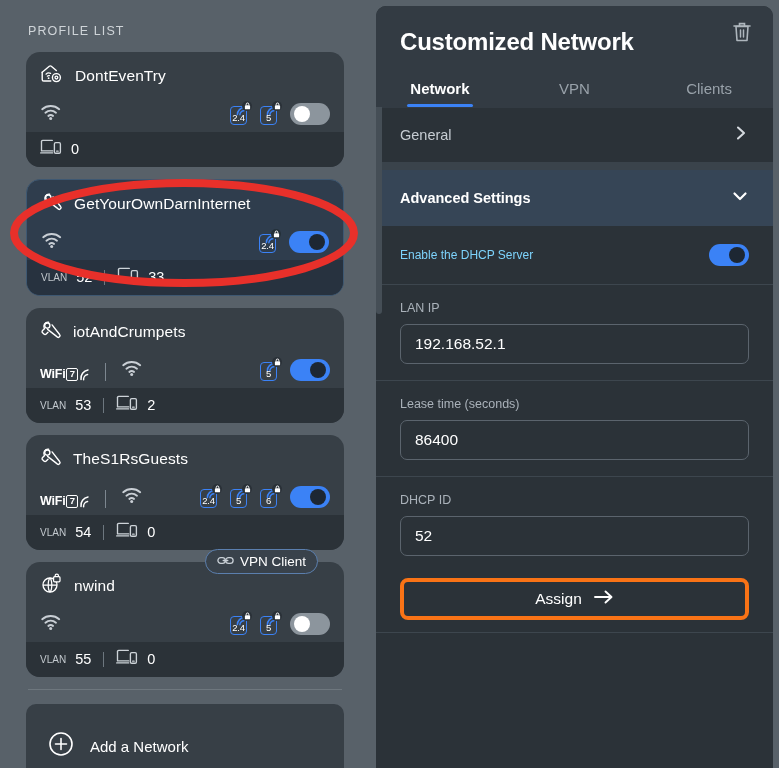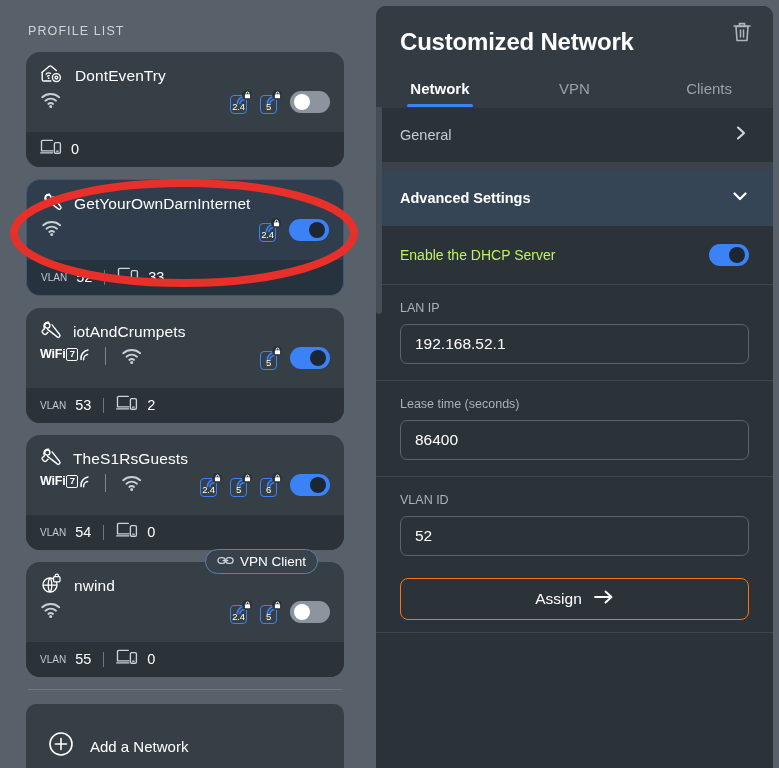--- a/index.html
+++ b/index.html
@@ -28,21 +28,21 @@
     border-radius: 14px;
     margin-bottom: 12px;
     overflow: hidden;
   }
   .card.selected { background: #2f3d4d; border: 1px solid #4e6versions; }
   .card.selected { border: 1px solid #3e5872; }
   .card-main { padding: 9px 14px 7px 14px; }
   .card-title-row { display: flex; align-items: center; gap: 11px; height: 30px; }
   .card-name { font-size: 15.5px; color: #ffffff; font-weight: 400; letter-spacing: .1px; }
   .card-badge-row {
-    display: flex; align-items: flex-start; height: 34px; gap: 9px;
+    display: flex; align-items: flex-end; height: 34px; gap: 9px;
   }
   .spacer { flex: 1 1 auto; }
   .sep-bar { width: 1px; height: 18px; background: #7d8790; margin: 0 6px; }
   .card-footer {
     background: #2b3238; padding: 7px 14px 8px 14px;
     display: flex; align-items: center; gap: 9px;
     font-size: 14px; color: #d6dade;
   }
   .card.selected .card-footer { background: #27323f; }
   .vlan-label { color: #c3c9ce; font-size: 10px; }
@@ -153,23 +153,23 @@
   .field-input {
     height: 40px; border: 1px solid #5b646d; border-radius: 7px;
     background: transparent; display: flex; align-items: center;
     padding: 0 14px; color: #ffffff; font-size: 15.5px;
     justify-content: space-between;
   }
   .row-dhcp {
     display: flex; align-items: center; justify-content: space-between;
     padding: 18px 24px; border-bottom: 1px solid #3d464e;
   }
-  .row-dhcp .lbl { color: #bef264; font-size: 14px; }
+  .row-dhcp .lbl { color: #7dd3fc; font-size: 12px; }
   .assign-btn {
-    margin: 6px 24px 0 24px; height: 42px; border: 1px solid #f97316;
+    margin: 6px 24px 0 24px; height: 42px; border: 4px solid #f97316;
     border-radius: 8px; display: flex; align-items: center; justify-content: center;
     gap: 12px; color: #ffffff; font-size: 15.5px; cursor: pointer;
   }
   .bottom-strip { height: 12px; }
   .scroll-track {
     position: absolute; left: 0px; top: 8px; width: 6px; height: 748px;
     border-radius: 3px; background: transparent;
   }
   .scroll-thumb {
     position: absolute; left: 0; top: 0; width: 6px; height: 300px;
@@ -623,21 +623,21 @@
       <span>192.168.52.1</span>
     </div>
           </div>
           <div class="field-block">
     <div class="field-label">Lease time (seconds)</div>
     <div class="field-input">
       <span>86400</span>
     </div>
           </div>
           <div class="field-block">
-    <div class="field-label">VLAN ID</div>
+    <div class="field-label">DHCP ID</div>
     <div class="field-input">
       <span>52</span>
     </div>
           </div>
         </div>
 
       <div class="assign-btn">
         <span>Assign</span>
         <span>
           <svg width="20" height="14" viewBox="0 0 20 14">

